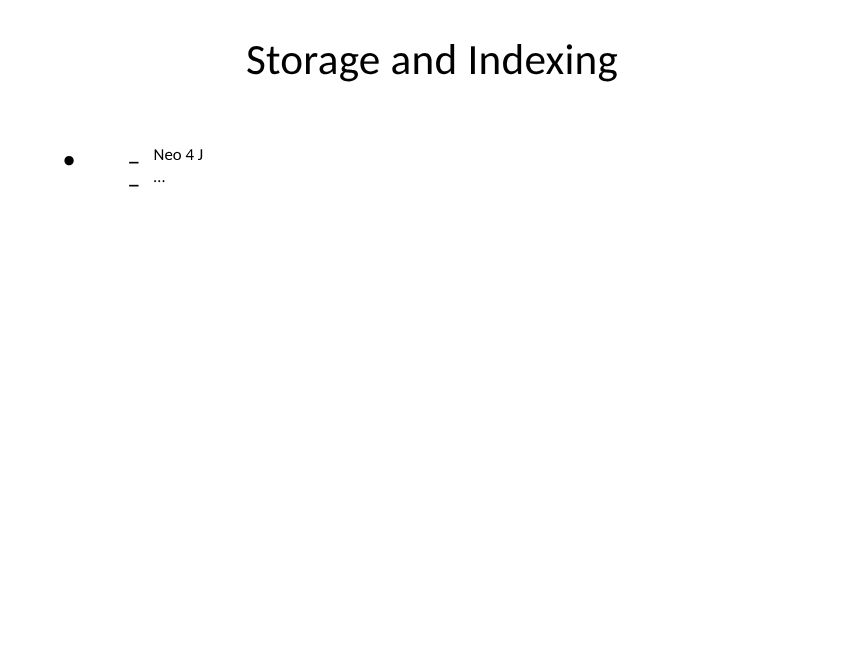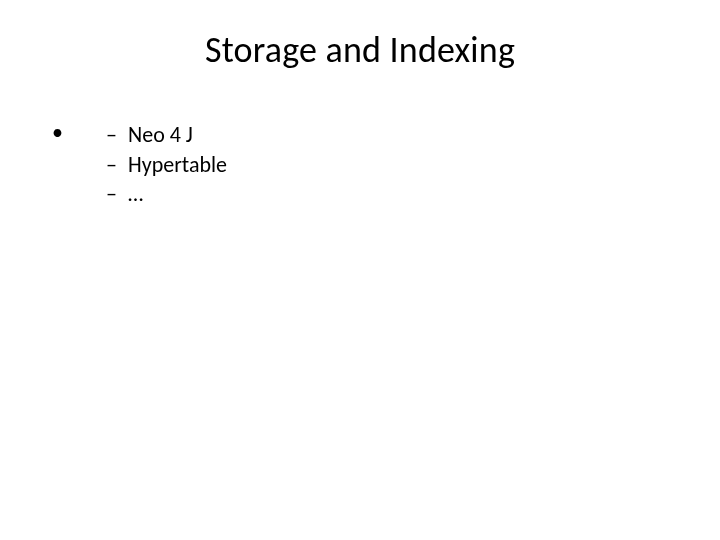--- a/index.html
+++ b/index.html
@@ -48,21 +48,21 @@
       left: 4px;
       top: 0;
       font-size: 22px;
     }
     ul.sub-list {
       list-style: none;
       padding-left: 0;
       margin-top: 8px;
     }
     ul.sub-list > li {
-      font-size: 22px;
+      font-size: 14px;
       line-height: 1.35;
       padding-left: 54px;
       position: relative;
     }
     ul.sub-list > li::before {
       content: "–";
       position: absolute;
       left: 32px;
       top: 0;
       font-size: 22px;
@@ -71,19 +71,18 @@
 </head>
 <body>
 
 <div class="slide">
   <h1 class="title">Storage and Indexing</h1>
   <div class="content">
     <ul class="main-list">
       <li>
         <ul class="sub-list">
           <li>Neo 4 J</li>
-          <li>Hypertable</li>
           <li>…</li>
         </ul>
       </li>
     </ul>
   </div>
 </div>
 
 </body></html>

